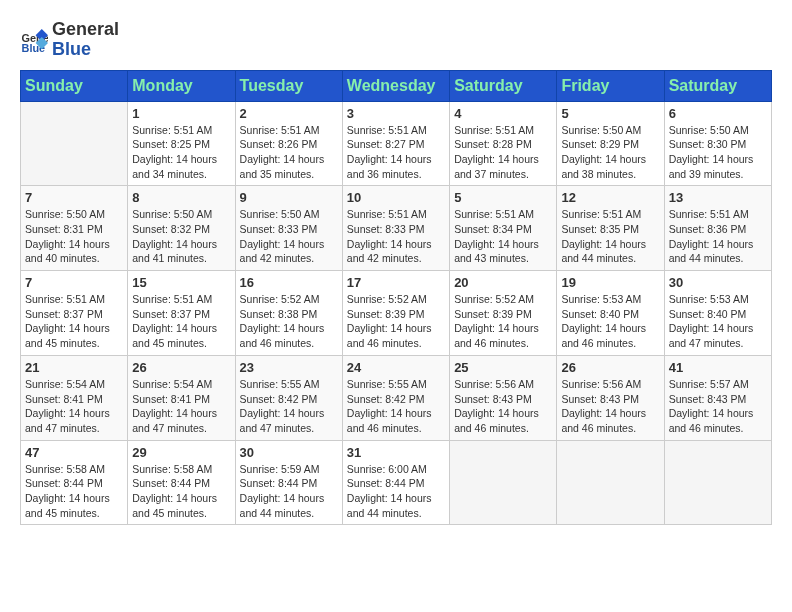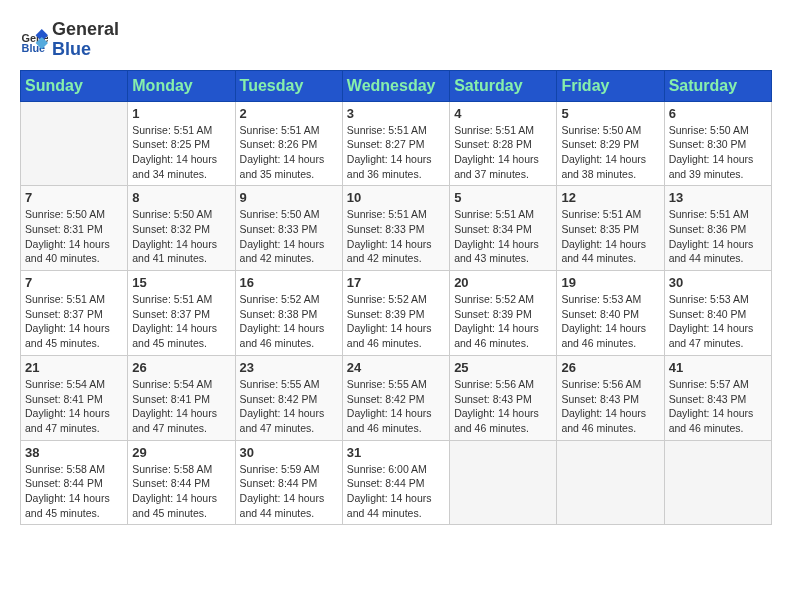--- a/index.html
+++ b/index.html
@@ -221,21 +221,21 @@
           <span class="day-number">26</span>
           <div class="day-info">Sunrise: 5:56 AM<br>Sunset: 8:43 PM<br>Daylight: 14 hours<br>and 46 minutes.</div>
         </td>
         <td>
           <span class="day-number">41</span>
           <div class="day-info">Sunrise: 5:57 AM<br>Sunset: 8:43 PM<br>Daylight: 14 hours<br>and 46 minutes.</div>
         </td>
       </tr>
       <tr>
         <td>
-          <span class="day-number">38</span>
+          <span class="day-number">47</span>
           <div class="day-info">Sunrise: 5:58 AM<br>Sunset: 8:44 PM<br>Daylight: 14 hours<br>and 45 minutes.</div>
         </td>
         <td>
           <span class="day-number">29</span>
           <div class="day-info">Sunrise: 5:58 AM<br>Sunset: 8:44 PM<br>Daylight: 14 hours<br>and 45 minutes.</div>
         </td>
         <td>
           <span class="day-number">30</span>
           <div class="day-info">Sunrise: 5:59 AM<br>Sunset: 8:44 PM<br>Daylight: 14 hours<br>and 44 minutes.</div>
         </td>

